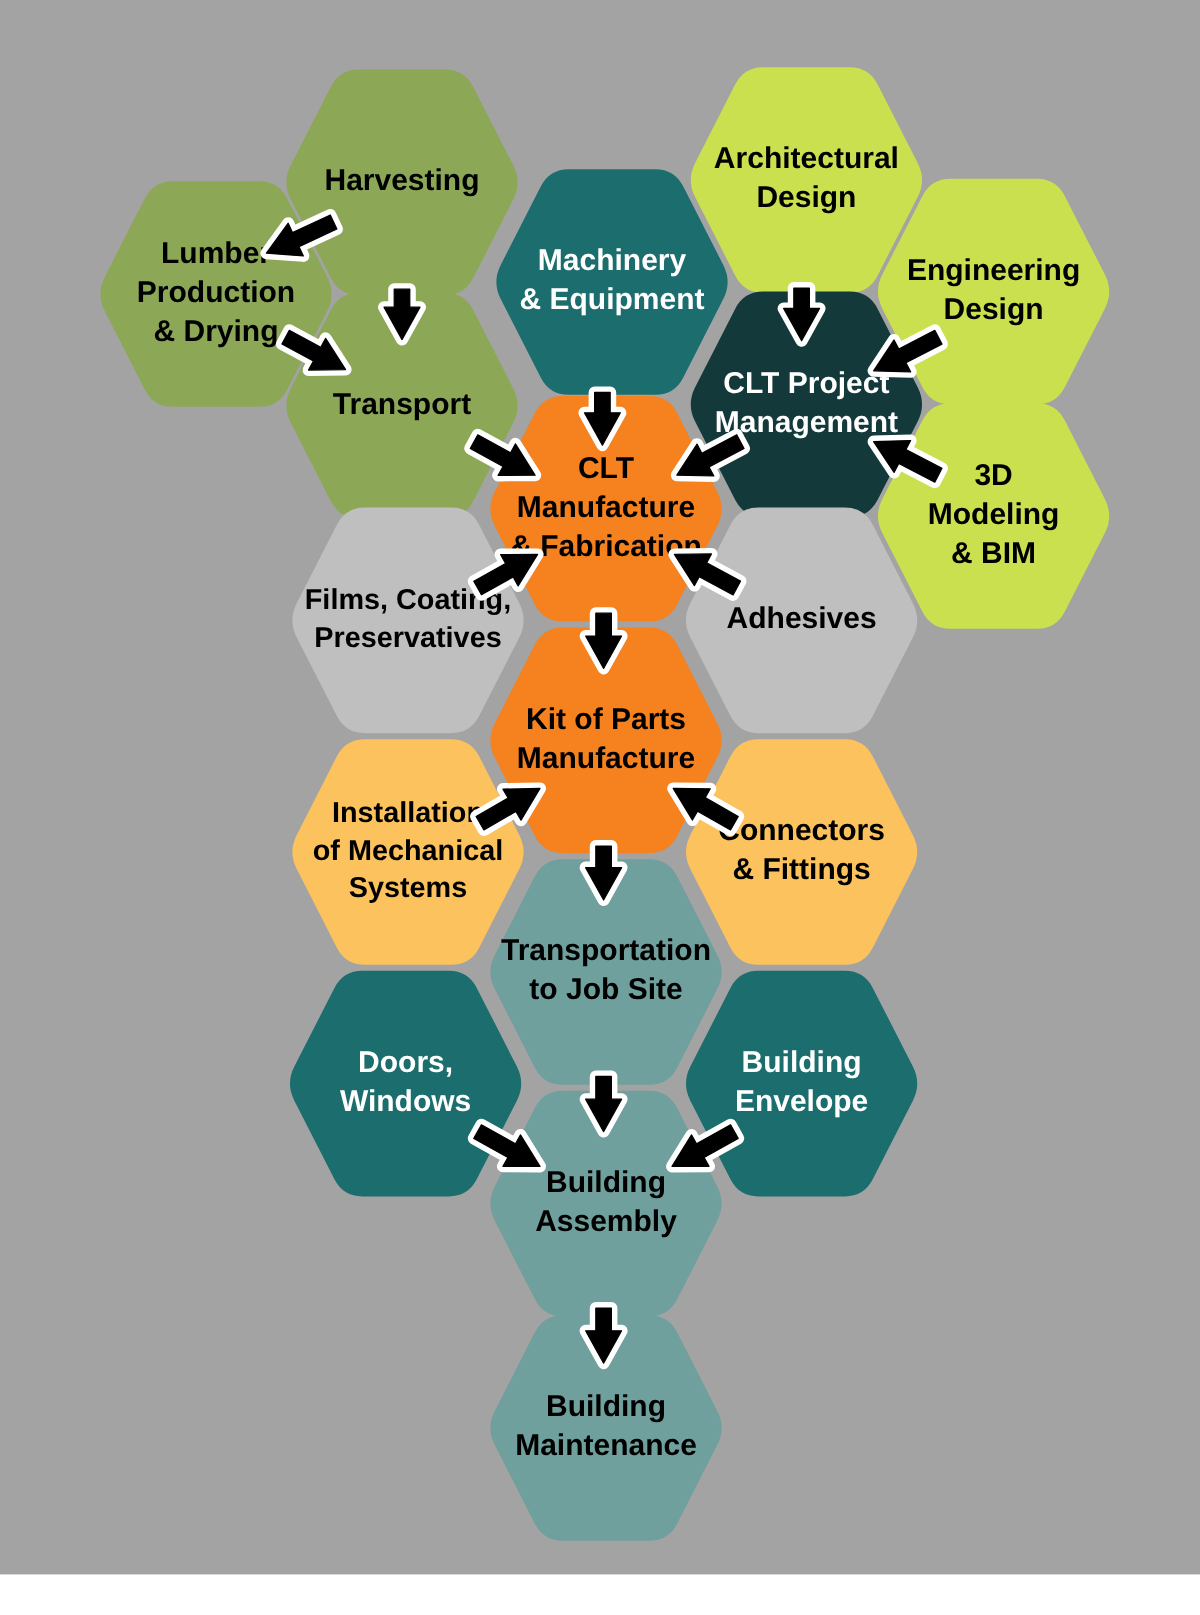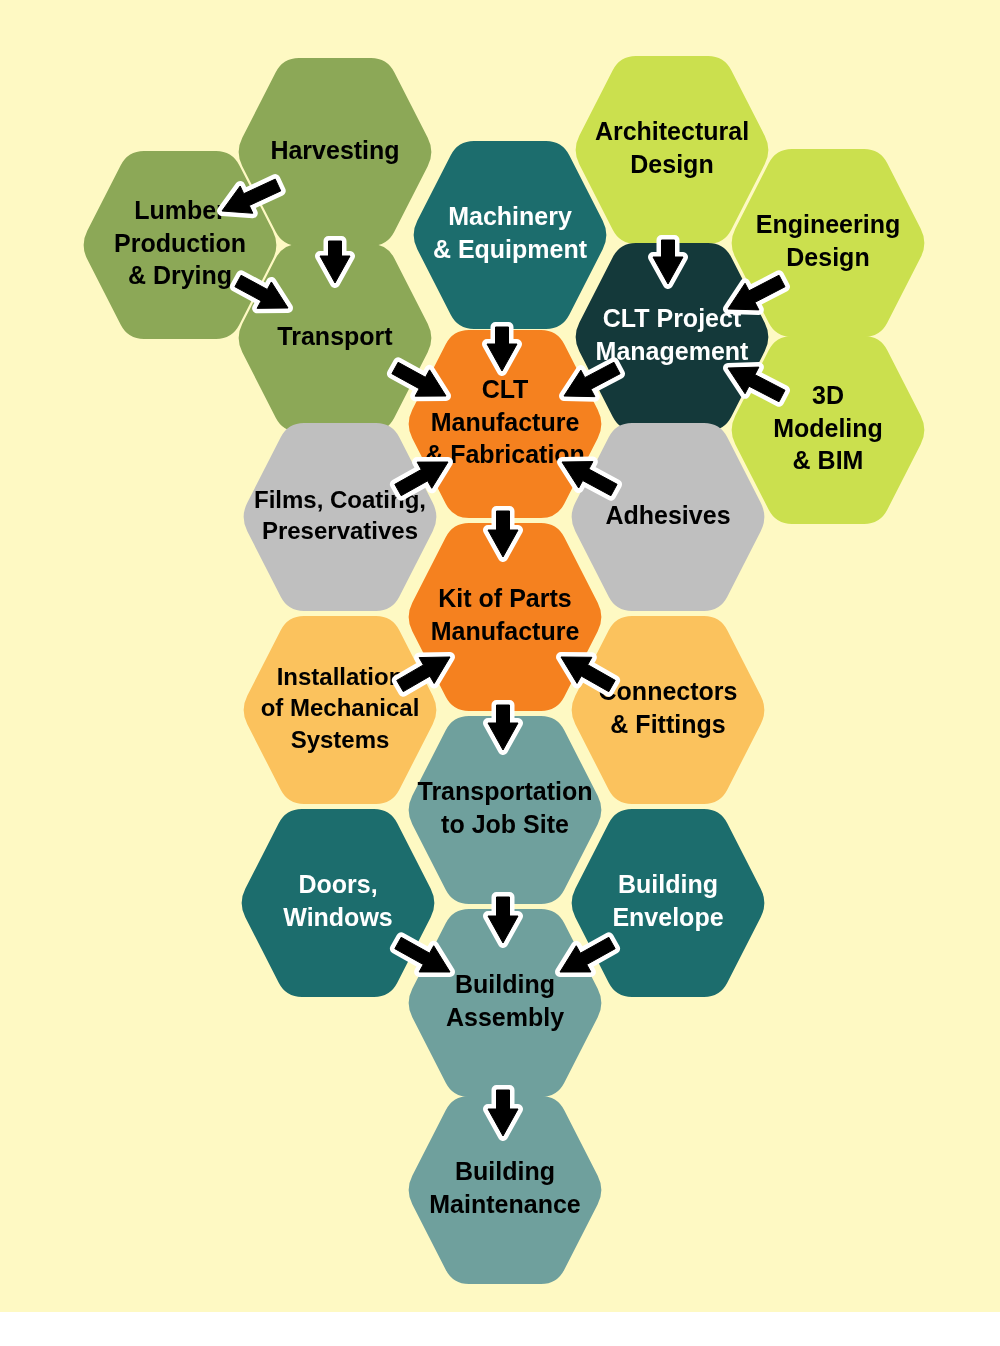--- a/index.html
+++ b/index.html
@@ -1,18 +1,18 @@
 <!DOCTYPE html>
 <html><head>
 <meta charset="utf-8">
 <style>
   html,body{margin:0;padding:0;background:#ffffff;}
   body{width:1000px;height:1346px;overflow:hidden;
        font-family:"Liberation Sans","DejaVu Sans",sans-serif;}
-  #stage{position:relative;width:1000px;height:1312px;background:#fef9c3;}
+  #stage{position:relative;width:1000px;height:1312px;background:#a3a3a3;}
   svg#hexsvg{position:absolute;left:0;top:0;width:1000px;height:1346px;display:block;}
   .hexlabel{font-family:"Liberation Sans","DejaVu Sans",sans-serif;
             font-weight:700;text-anchor:middle;dominant-baseline:middle;}
 </style>
 </head>
 <body>
 
 <div id="stage">
   <svg id="hexsvg" viewBox="0 0 1000 1346" xmlns="http://www.w3.org/2000/svg">
     <g id="hex-layer">

